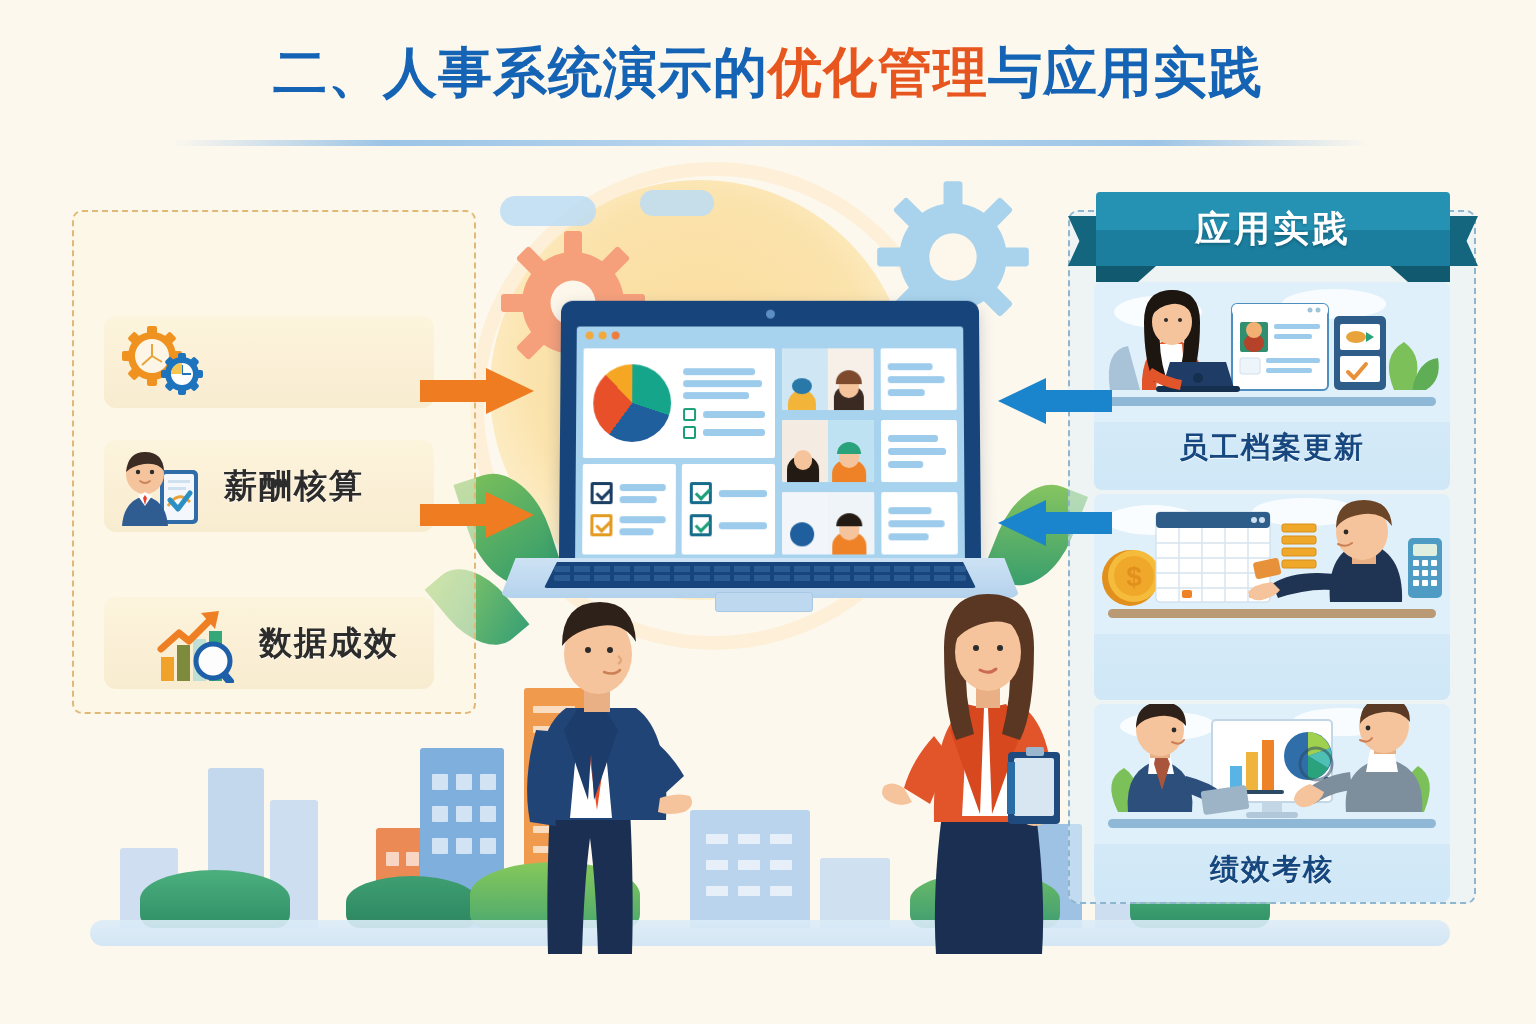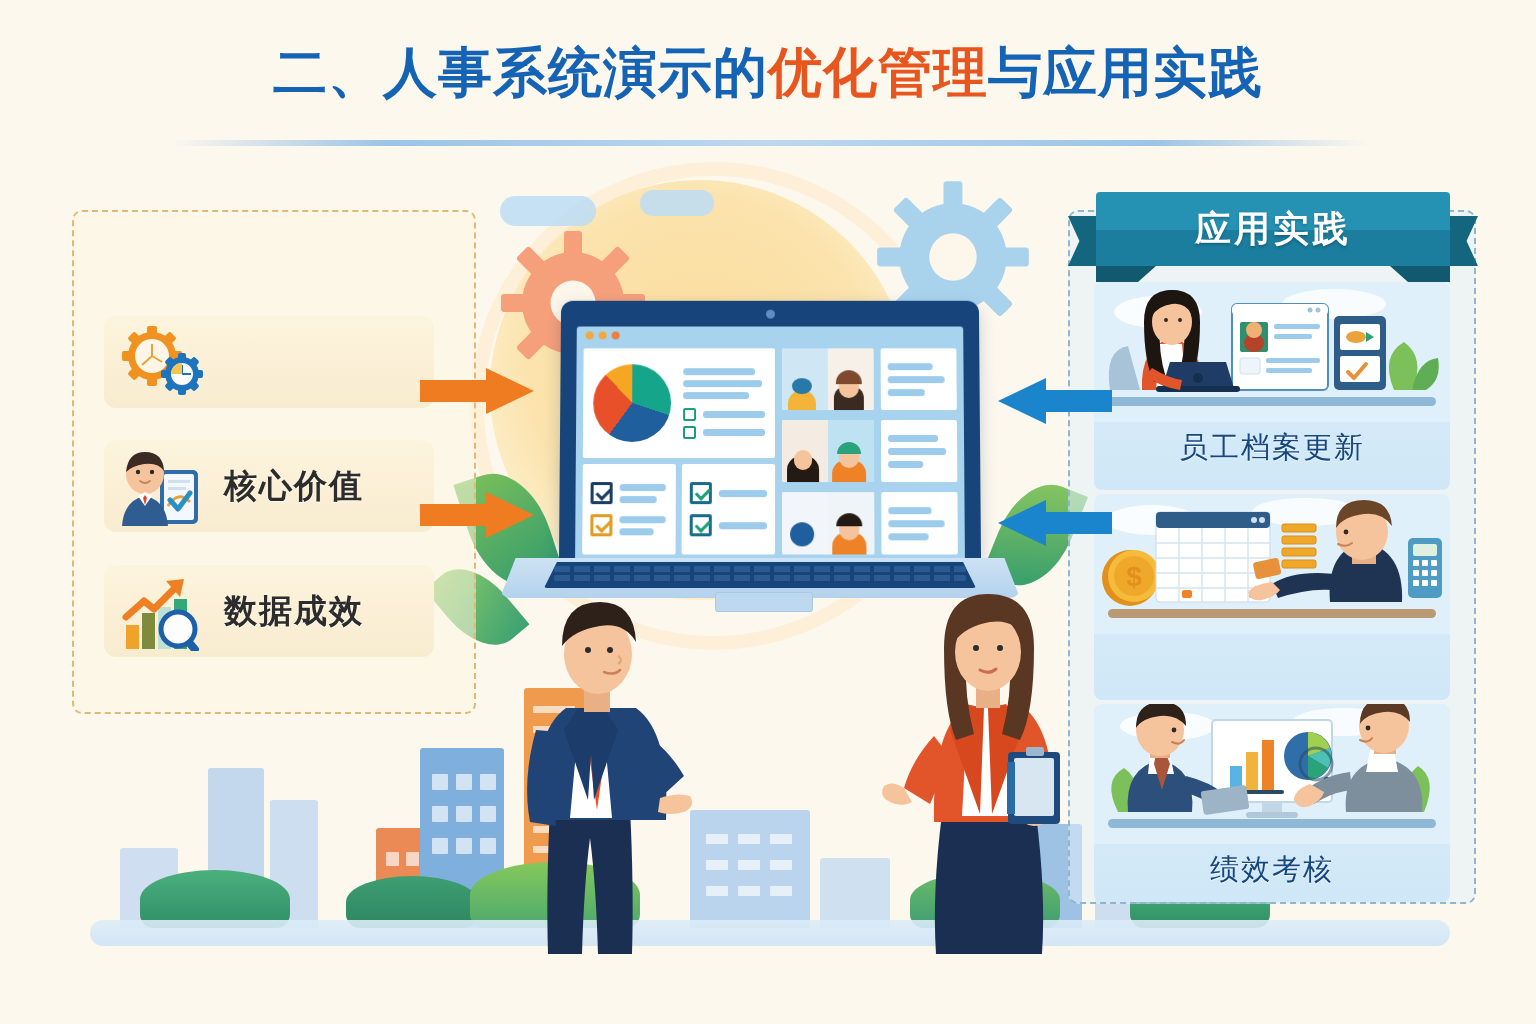--- a/index.html
+++ b/index.html
@@ -91,21 +91,21 @@
     background:linear-gradient(180deg,#fdf4dd,#f8ecd0);
     display:flex;align-items:center;gap:14px;padding-left:14px;box-sizing:border-box;
   }
   .vitem .vlabel{
     font-size:33px;font-weight:bold;color:#2c2c2c;letter-spacing:2px;
     text-shadow:0 1px 0 rgba(255,255,255,.8);
   }
   .vicon{width:92px;height:76px;position:relative;flex:0 0 92px;}
   #vitem-0{top:316px;}
   #vitem-1{top:440px;}
-  #vitem-2{top:565px;}
+  #vitem-2{top:597px;justify-content:center;}
 
   
   .arrow-r{position:absolute;width:112px;height:46px;}
   .arrow-r .shaft{position:absolute;left:0;top:12px;width:74px;height:22px;background:#f07c22;}
   .arrow-r .head{position:absolute;left:66px;top:0;width:48px;height:46px;background:#f07c22;
     clip-path:polygon(0 0,100% 50%,0 100%);}
   .arrow-l{position:absolute;width:112px;height:46px;}
   .arrow-l .shaft{position:absolute;right:0;top:12px;width:74px;height:22px;background:#1a84cc;}
   .arrow-l .head{position:absolute;right:66px;top:0;width:48px;height:46px;background:#1a84cc;
     clip-path:polygon(100% 0,0 50%,100% 100%);}
@@ -169,21 +169,21 @@
   .pcard{
     position:absolute;left:1094px;width:356px;
     background:linear-gradient(180deg,#dff0fa,#cfe7f7);
     border-radius:8px;overflow:hidden;
   }
   #pcard-0{top:282px;height:208px;}
   #pcard-1{top:494px;height:206px;}
   #pcard-2{top:704px;height:198px;}
   .pscene{position:relative;width:100%;height:140px;overflow:hidden;}
   .pcard .plabel{
-    text-align:center;font-size:29px;font-weight:normal;color:#16477f;letter-spacing:2px;
+    text-align:center;font-size:29px;font-weight:bold;color:#16477f;letter-spacing:2px;
     padding-top:6px;text-shadow:0 1px 0 rgba(255,255,255,.8);
   }
   .deskline{position:absolute;left:14px;right:14px;bottom:16px;height:9px;border-radius:5px;background:#8fb7d6;}
   .deskline.tan{background:#b99a74;}
 </style>
 </head>
 <body>
 
 <div class="stage">
 
@@ -347,21 +347,21 @@
         <ellipse cx="27" cy="26" rx="19" ry="20" fill="#f6c49c"></ellipse>
         <path d="M8 24 q2 -20 19 -20 q18 0 19 19 q-6 -9 -20 -7 q-12 2 -18 8 z" fill="#3b2b23"></path>
         <path d="M4 78 q2 -26 23 -30 q21 4 23 30 z" fill="#2f5d92"></path>
         <path d="M20 48 l7 10 l7 -10 l-7 -4 z" fill="#ffffff"></path>
         <path d="M25 50 l2 7 l2 -7 l-2 -3 z" fill="#e8432a"></path>
         <circle cx="20" cy="24" r="2.2" fill="#2b2b2b"></circle>
         <circle cx="34" cy="24" r="2.2" fill="#2b2b2b"></circle>
         <path d="M22 33 q5 4 10 0" stroke="#c9845c" stroke-width="1.8" fill="none" stroke-linecap="round"></path>
       </svg>
     </div>
-    <div class="vlabel">核心价值</div>
+    <div class="vlabel">薪酬核算</div>
   </div>
 
   <div class="vitem" id="vitem-2">
     <div class="vicon">
       <svg width="92" height="78" viewBox="0 0 92 78">
         <rect x="8" y="52" width="13" height="24" fill="#f0a22a"></rect>
         <rect x="24" y="40" width="13" height="36" fill="#7e8a3c"></rect>
         <rect x="40" y="34" width="13" height="42" fill="#bfe0d5"></rect>
         <rect x="56" y="26" width="13" height="50" fill="#35a87a"></rect>
         <path d="M8 44 L26 28 L36 36 L60 12" stroke="#ee7f22" stroke-width="7" fill="none" stroke-linecap="round" stroke-linejoin="round"></path>

